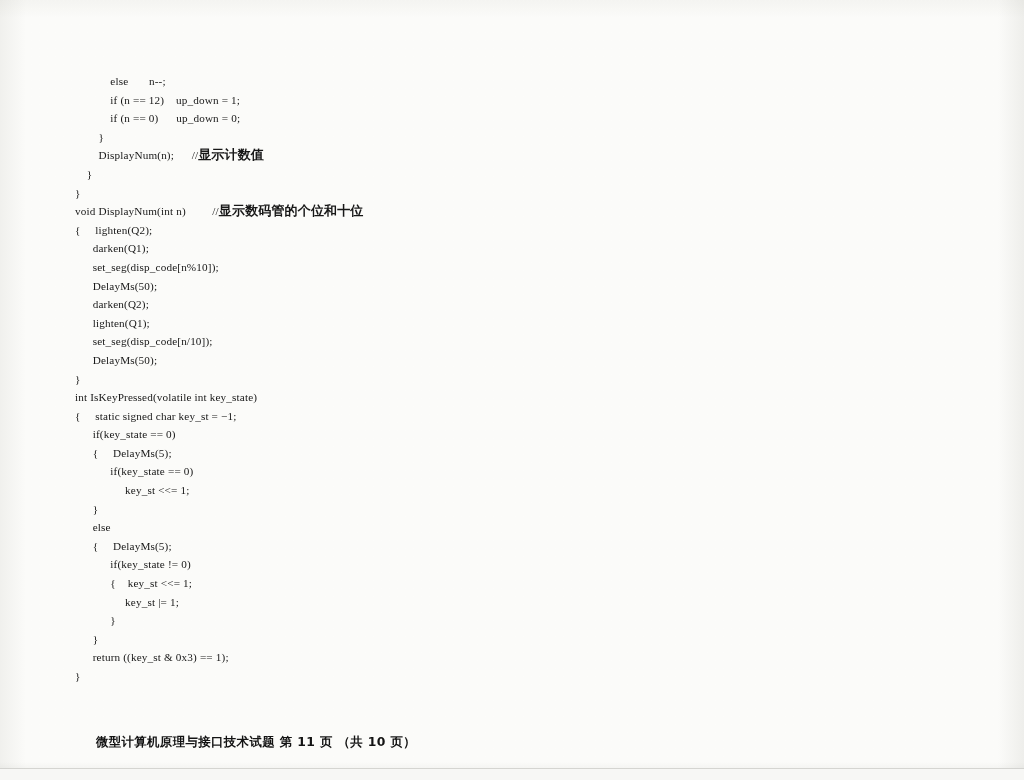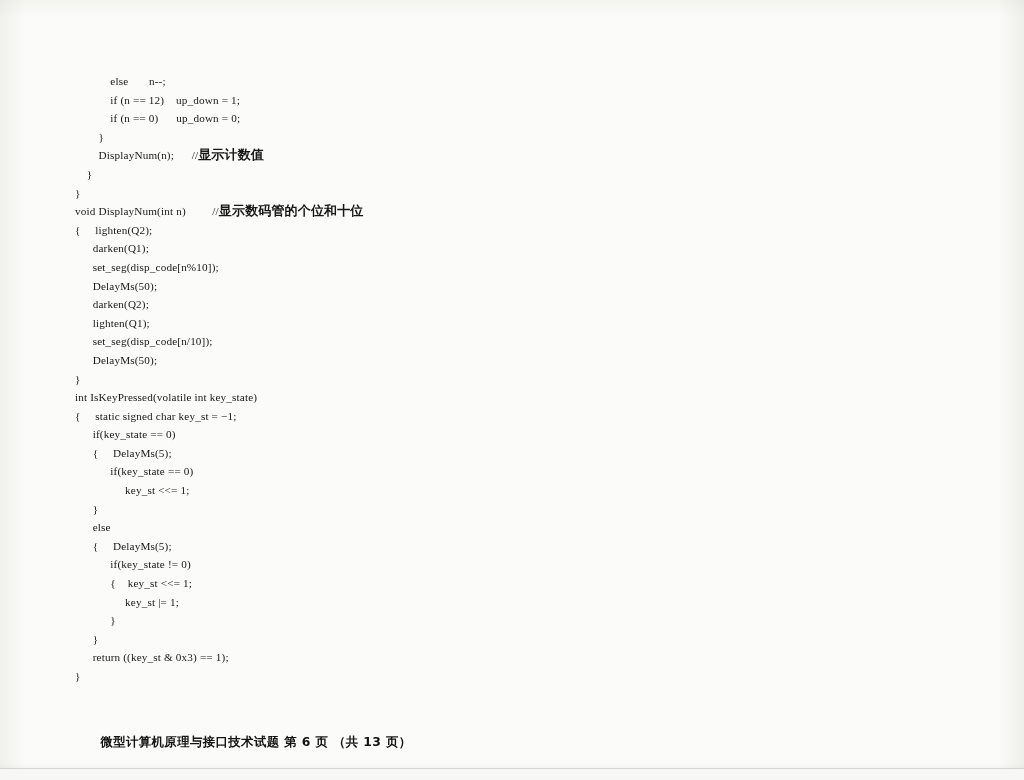--- a/index.html
+++ b/index.html
@@ -58,21 +58,21 @@
   }
   .footer-left{left:0;}
 </style>
 </head>
 <body>
 
 <div class="scan">
 
   <div class="page page-left">
     <div class="code" id="left-code"><span class="ln"><span>            else       n--;</span></span><span class="ln"><span>            if (n == 12)    up_down = 1;</span></span><span class="ln"><span>            if (n == 0)      up_down = 0;</span></span><span class="ln"><span>        }</span></span><span class="ln"><span>        DisplayNum(n);      //</span><span class="cn">显示计数值</span></span><span class="ln"><span>    }</span></span><span class="ln"><span>}</span></span><span class="ln"><span>void DisplayNum(int n)         //</span><span class="cn">显示数码管的个位和十位</span></span><span class="ln"><span>{     lighten(Q2);</span></span><span class="ln"><span>      darken(Q1);</span></span><span class="ln"><span>      set_seg(disp_code[n%10]);</span></span><span class="ln"><span>      DelayMs(50);</span></span><span class="ln"><span>      darken(Q2);</span></span><span class="ln"><span>      lighten(Q1);</span></span><span class="ln"><span>      set_seg(disp_code[n/10]);</span></span><span class="ln"><span>      DelayMs(50);</span></span><span class="ln"><span>}</span></span><span class="ln"><span>int IsKeyPressed(volatile int key_state)</span></span><span class="ln"><span>{     static signed char key_st = −1;</span></span><span class="ln"><span>      if(key_state == 0)</span></span><span class="ln"><span>      {     DelayMs(5);</span></span><span class="ln"><span>            if(key_state == 0)</span></span><span class="ln"><span>                 key_st &lt;&lt;= 1;</span></span><span class="ln"><span>      }</span></span><span class="ln"><span>      else</span></span><span class="ln"><span>      {     DelayMs(5);</span></span><span class="ln"><span>            if(key_state != 0)</span></span><span class="ln"><span>            {    key_st &lt;&lt;= 1;</span></span><span class="ln"><span>                 key_st |= 1;</span></span><span class="ln"><span>            }</span></span><span class="ln"><span>      }</span></span><span class="ln"><span>      return ((key_st &amp; 0x3) == 1);</span></span><span class="ln"><span>}</span></span></div>
-    <div class="footer footer-left">微型计算机原理与接口技术试题 第 6 页 （共 13 页）</div>
+    <div class="footer footer-left">微型计算机原理与接口技术试题 第 11 页 （共 10 页）</div>
   </div>
 
   <div class="page page-right">
 
     
 
     
 
     
 

